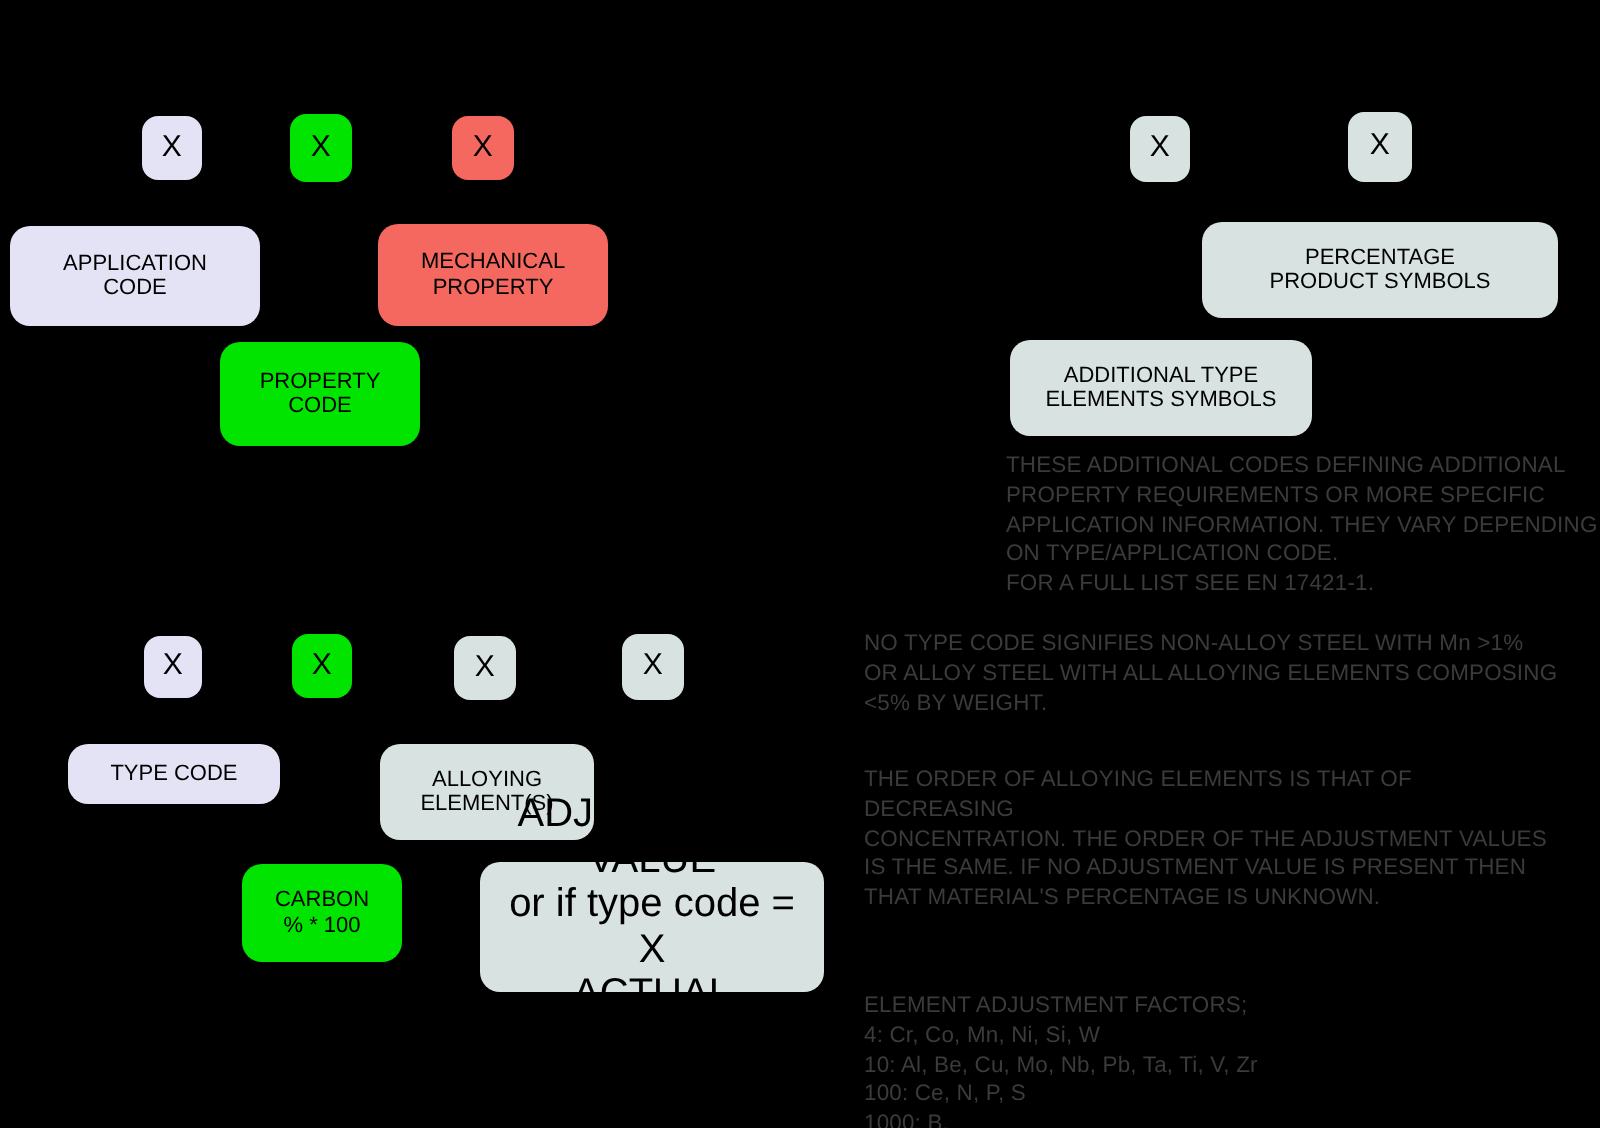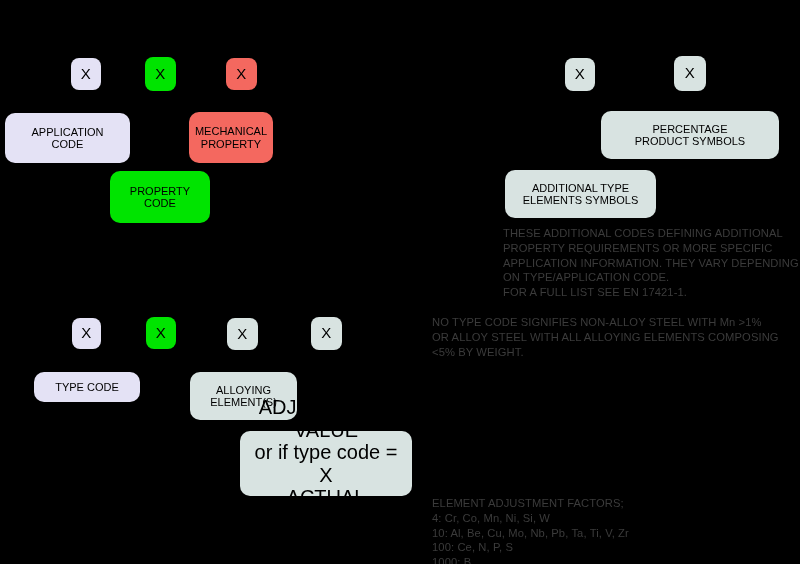--- a/index.html
+++ b/index.html
@@ -78,21 +78,21 @@
 
   <div class="node chip fill-red" style="left:226px; top:58px; width:31px; height:32px;">X</div>
 
   <div class="node chip fill-palegrey" style="left:565px; top:58px; width:30px; height:33px;">X</div>
 
   <div class="node chip fill-palegrey" style="left:674px; top:56px; width:32px; height:35px;">X</div>
 
   <div class="node label-box fill-lavender" style="left:5px; top:113px; width:125px; height:50px;">APPLICATION
 CODE</div>
 
-  <div class="node label-box fill-red" style="left:189px; top:112px; width:84px; height:51px;">MECHANICAL
+  <div class="node label-box fill-red" style="left:189px; top:112px; width:115px; height:51px;">MECHANICAL
 PROPERTY</div>
 
   <div class="node label-box fill-green" style="left:110px; top:171px; width:100px; height:52px;">PROPERTY
 CODE</div>
 
   <div class="node label-box fill-palegrey" style="left:601px; top:111px; width:178px; height:48px;">PERCENTAGE
 PRODUCT SYMBOLS</div>
 
   <div class="node label-box fill-palegrey" style="left:505px; top:170px; width:151px; height:48px;">ADDITIONAL TYPE
 ELEMENTS SYMBOLS</div>
@@ -109,29 +109,35 @@
 
   <div class="node chip fill-palegrey" style="left:227px; top:318px; width:31px; height:32px;">X</div>
 
   <div class="node chip fill-palegrey" style="left:311px; top:317px; width:31px; height:33px;">X</div>
 
   <div class="node label-box fill-lavender" style="left:34px; top:372px; width:106px; height:30px;">TYPE CODE</div>
 
   <div class="node label-box fill-palegrey" style="left:190px; top:372px; width:107px; height:48px;">ALLOYING
 ELEMENT(S)</div>
 
+  <div class="node label-box fill-green" style="left:121px; top:432px; width:80px; height:49px;">CARBON
+% * 100</div>
 
   <div class="node label-box small fill-palegrey" style="left:240px; top:431px; width:172px; height:65px;">ADJUSTMENT VALUE
 or if type code = X
 ACTUAL ELEMENT %</div>
 
   <div class="note" style="left:432px; top:315px; width:350px;">NO TYPE CODE SIGNIFIES NON-ALLOY STEEL WITH Mn &gt;1%
 OR ALLOY STEEL WITH ALL ALLOYING ELEMENTS COMPOSING
 &lt;5% BY WEIGHT.</div>
 
+  <div class="note" style="left:432px; top:383px; width:350px;">THE ORDER OF ALLOYING ELEMENTS IS THAT OF DECREASING
+CONCENTRATION. THE ORDER OF THE ADJUSTMENT VALUES
+IS THE SAME. IF NO ADJUSTMENT VALUE IS PRESENT THEN
+THAT MATERIAL'S PERCENTAGE IS UNKNOWN.</div>
 
 
   <div class="note" style="left:432px; top:496px; width:350px;">ELEMENT ADJUSTMENT FACTORS;
 4: Cr, Co, Mn, Ni, Si, W
 10: Al, Be, Cu, Mo, Nb, Pb, Ta, Ti, V, Zr
 100: Ce, N, P, S
 1000: B.</div>
 
 </div>
 

